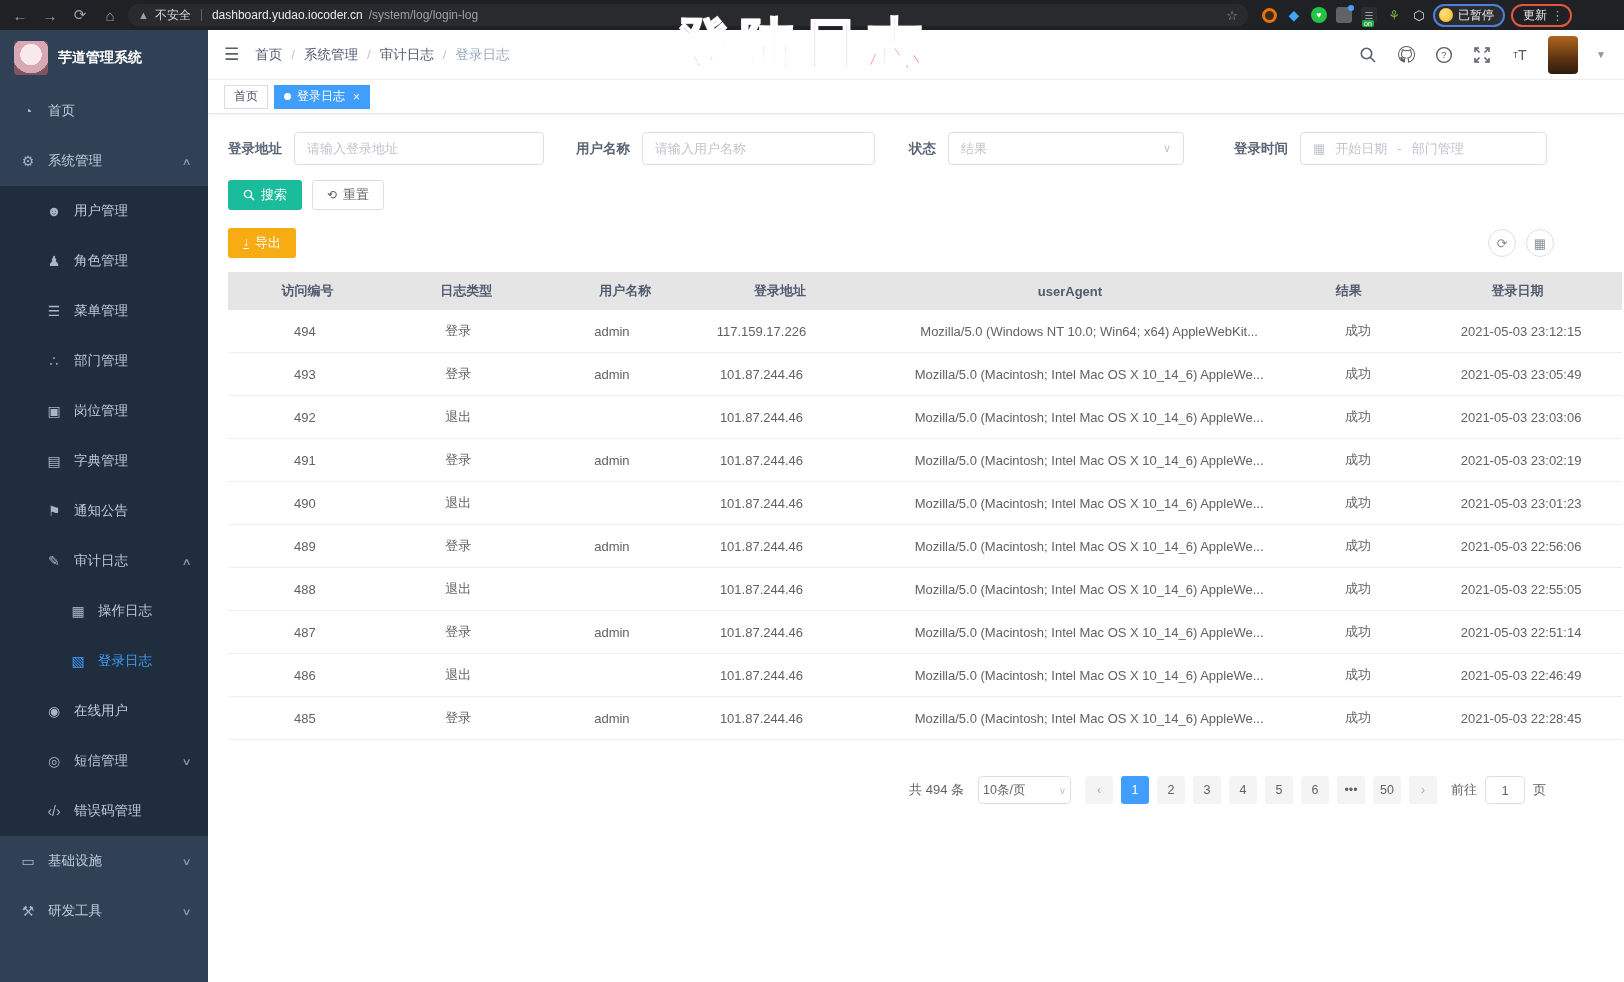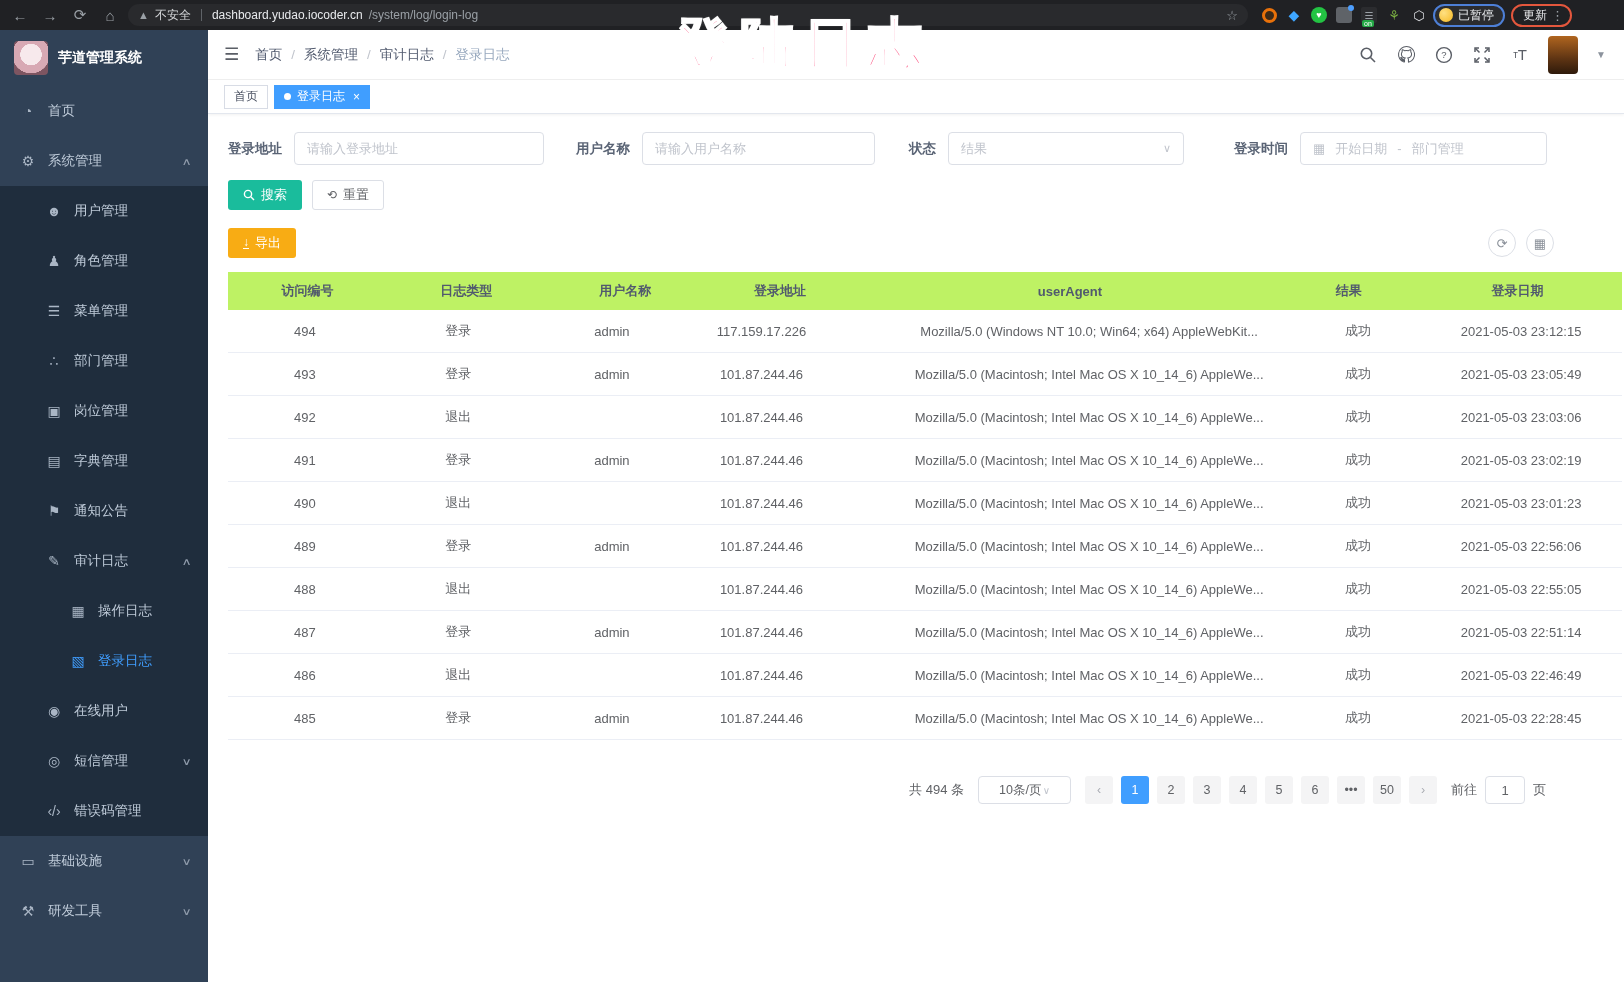--- a/index.html
+++ b/index.html
@@ -90,32 +90,32 @@
   .btn-reset { background:#fff; border-color:#dcdfe6; color:#606266; }
   .btn-export { background:var(--export-btn,#f8ac14); color:#fff; }
   .dl-icon { display:inline-block; border-bottom:1.5px solid #fff; line-height:10px; padding-bottom:1px; font-size:12px; }
 
   .toolbar-row { margin-top:18px; display:flex; align-items:center; }
   .circle-btns { margin-left:auto; margin-right:60px; display:flex; gap:10px; }
   .circle-btn { width:28px; height:28px; border-radius:50%; border:1px solid #dcdfe6; color:#8a9099; display:flex; align-items:center; justify-content:center; font-size:13px; background:#fff; cursor:pointer; }
 
   
   .table { margin-top:14px; width:1394px; font-size:13px; }
-  .t-head { display:flex; background:#bef264; color:#515a6e; font-weight:bold; height:38px; align-items:center; }
+  .t-head { display:flex; background:#e5e5e5; color:#515a6e; font-weight:bold; height:38px; align-items:center; }
   .t-row { display:flex; height:43px; align-items:center; border-bottom:1px solid #ebeef5; color:#606266; }
   .t-cell { padding:0 8px; text-align:center; overflow:hidden; white-space:nowrap; text-overflow:ellipsis; }
   .t-cell.c0 { width:11.4%; } .t-cell.c1 { width:11.4%; } .t-cell.c2 { width:11.4%; }
   .t-cell.c3 { width:10.8%; } .t-cell.c4 { width:30.8%; } .t-cell.c5 { width:9.2%; }
   .t-cell.c6 { width:15%; }
   .t-row .t-cell.c4 { text-align:center;margin-left:48px; }
 
   
   .pager { margin-top:36px; display:flex; align-items:center; justify-content:flex-end; margin-right:68px; gap:14px; font-size:13px; color:#606266; }
   .pg-total { white-space:nowrap; }
-  .pg-size { width:93px; height:28px; border:1px solid #dcdfe6; border-radius:4px; display:flex; align-items:center; justify-content:space-between; padding:0 20px; color:#606266; font-size:12.5px; cursor:pointer; }
+  .pg-size { width:93px; height:28px; border:1px solid #dcdfe6; border-radius:4px; display:flex; align-items:center; justify-content:space-between; padding:0 4px; color:#606266; font-size:12.5px; cursor:pointer; }
   .pg-size .chev { color:#c0c4cc; font-size:10px; }
   .pg-btns { display:flex; gap:8px; align-items:center; }
   .pg-btn { min-width:28px; height:28px; border-radius:3px; background:#f4f4f5; color:#606266; display:flex; align-items:center; justify-content:center; font-size:12.5px; cursor:pointer; padding:0 5px; }
   .pg-btn.active { background:var(--accent,#409eff); color:#fff; }
   .pg-btn.arrow { color:#a8abb2; }
   .pg-goto { display:flex; align-items:center; gap:8px; white-space:nowrap; }
   .pg-input { width:40px; height:28px; border:1px solid #dcdfe6; border-radius:4px; text-align:center; font-size:13px; color:#606266; display:flex; align-items:center; justify-content:center; }
 
   
   .annotation { position:absolute; left:676px; top:8px; font-size:54px; font-weight:bold; letter-spacing:10px;

